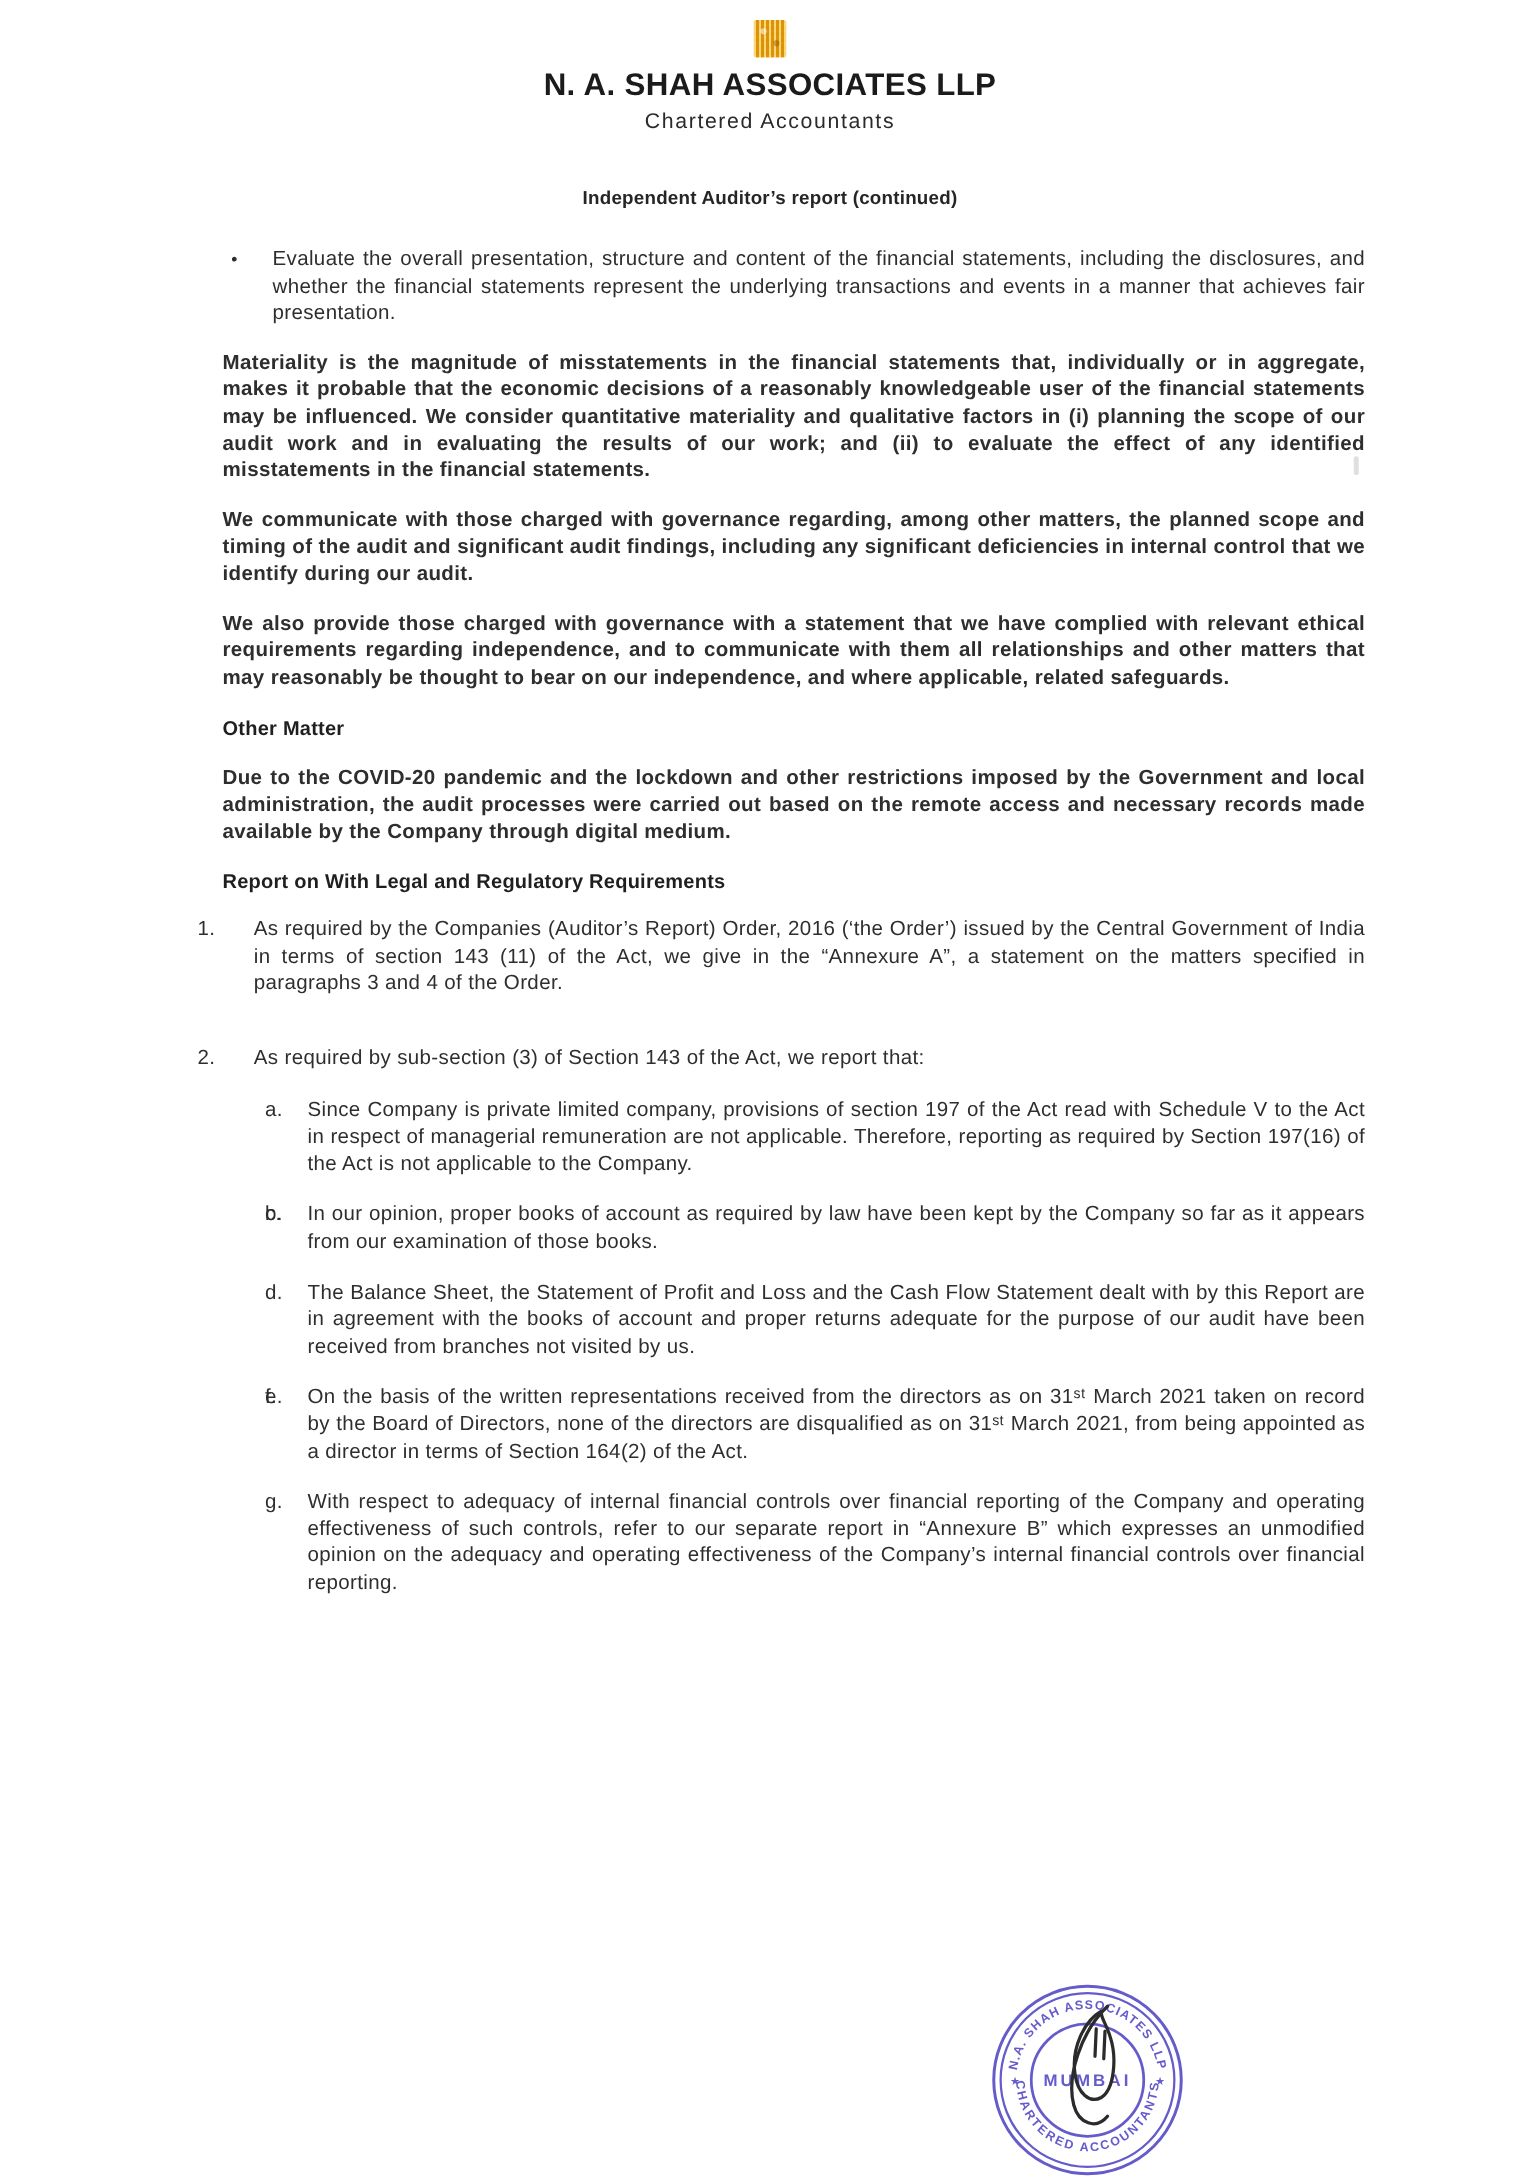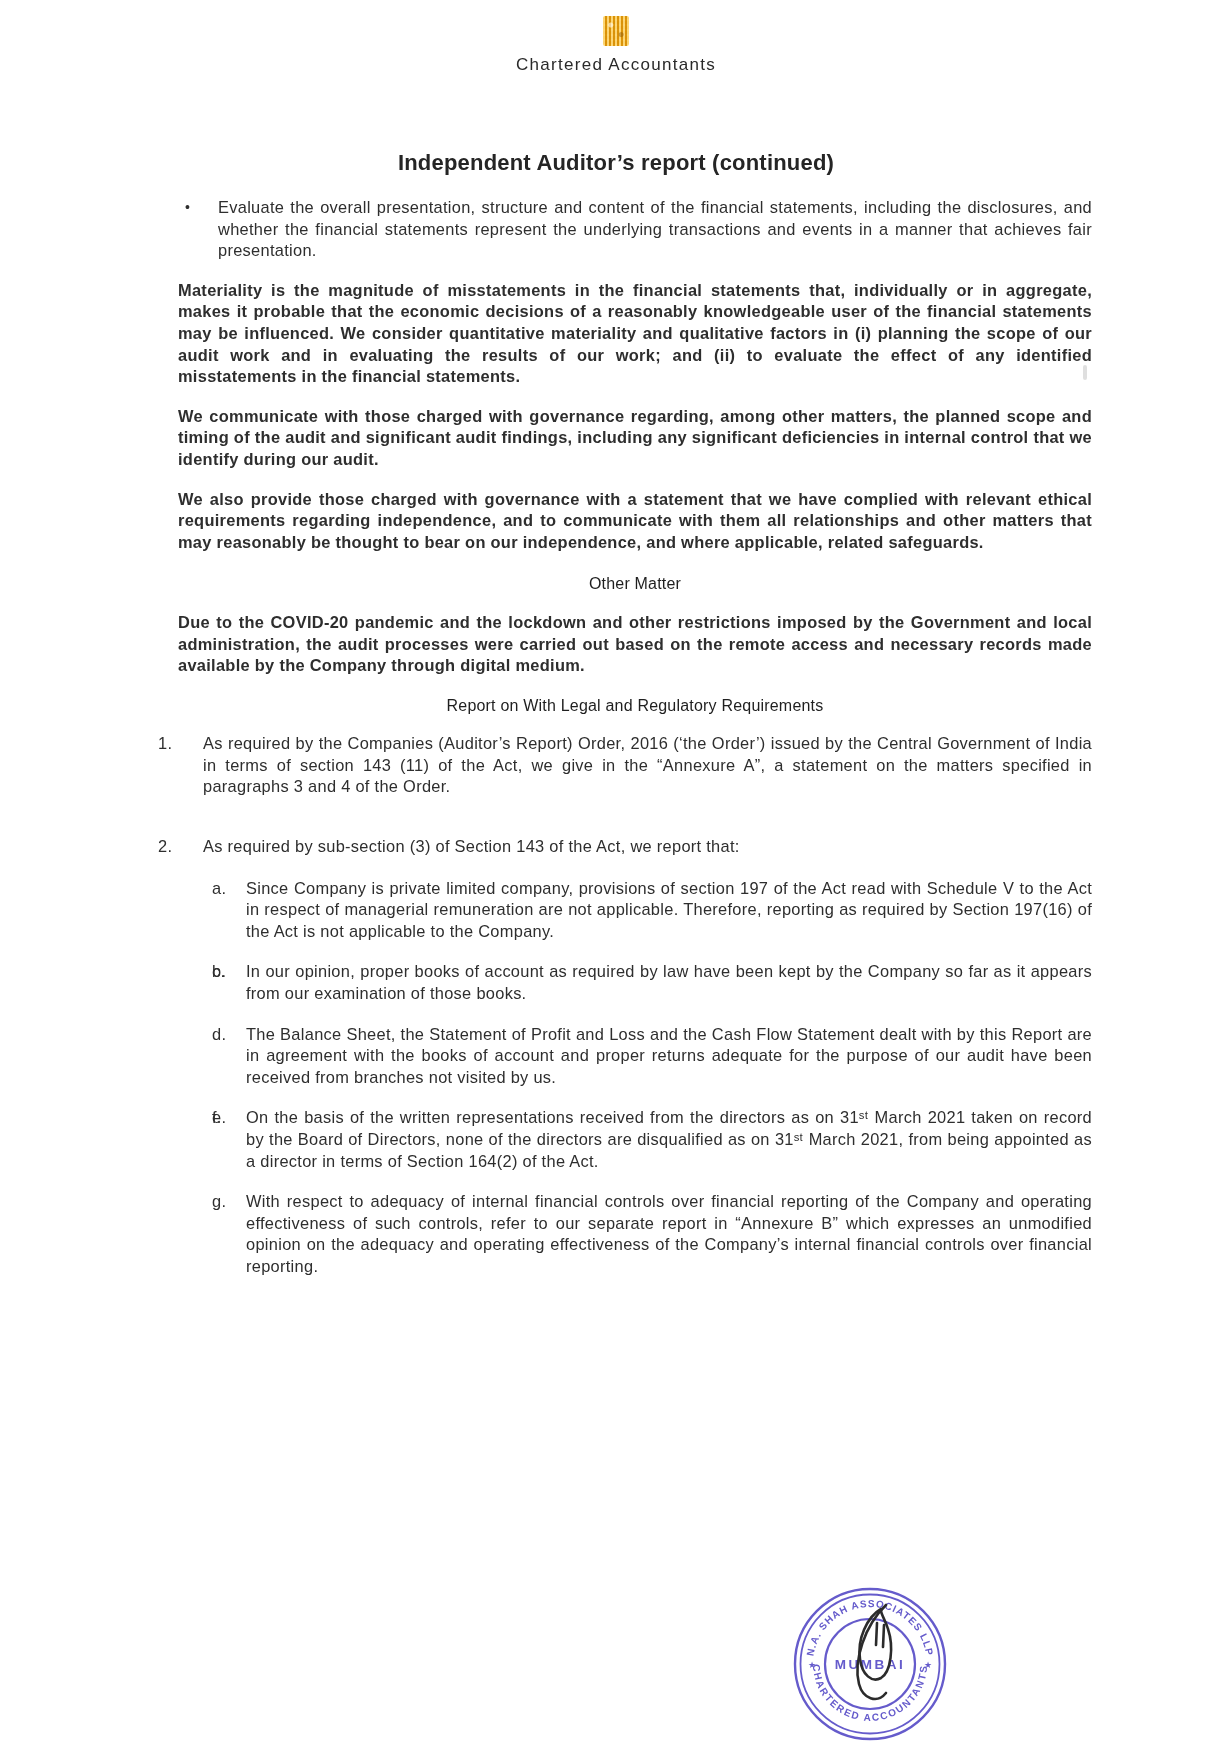--- a/index.html
+++ b/index.html
@@ -32,32 +32,32 @@
   .firm-name{
     font-size:25px;font-weight:bold;color:#1b1b1b;
     letter-spacing:.3px;line-height:26px;margin:0;
   }
   .firm-sub{
     font-size:17px;color:#2a2a2a;letter-spacing:1.3px;margin-top:6px;
   }
   
   .doc-title{
     position:absolute;top:150px;left:0;right:0;text-align:center;
-    font-size:22px;font-weight:bold;color:#252525;letter-spacing:.2px;
+    font-size:15px;font-weight:bold;color:#252525;letter-spacing:.2px;
   }
   
   .content{
     position:absolute;top:197px;left:178px;width:914px;
     font-size:16.4px;line-height:21.6px;letter-spacing:.3px;
     text-align:justify;
   }
   .content p{margin:0 0 18px 0;font-weight:bold;}
   .content h2{
-    font-size:16px;font-weight:normal;color:var(--heading);
-    margin:0 0 17px 0;text-align:center;letter-spacing:.2px;
+    font-size:16px;font-weight:bold;color:var(--heading);
+    margin:0 0 17px 0;text-align:left;letter-spacing:.2px;
   }
   .li{position:relative;margin:0 0 18px 0;}
   .li .marker{position:absolute;top:0;}
   .li.bullet{padding-left:40px;}
   .li.bullet .marker{left:7px;font-size:14px;}
   .li.num{padding-left:25px;}
   .li.num .marker{left:-20px;}
   .li.sub{margin-left:34px;padding-left:34px;margin-bottom:19px;}
   .li.sub .marker{left:0;}
   .mb-38{margin-bottom:38px !important;}
@@ -83,20 +83,21 @@
     background:#c4c4c4;opacity:.55;border-radius:2px;
   }
 </style>
 </head>
 <body>
 
 <div class="page">
 
   <div class="header">
     <div class="logo"></div>
+    <h1 class="firm-name">N. A. SHAH ASSOCIATES LLP</h1>
     <div class="firm-sub">Chartered Accountants</div>
   </div>
 
   <div class="doc-title">Independent Auditor’s report (continued)</div>
 
   <div class="content">
 
     <div class="li bullet">
       <span class="marker">•</span>
       <span>Evaluate the overall presentation, structure and content of the financial statements, including the disclosures, and whether the financial statements represent the underlying transactions and events in a manner that achieves fair presentation.</span>

